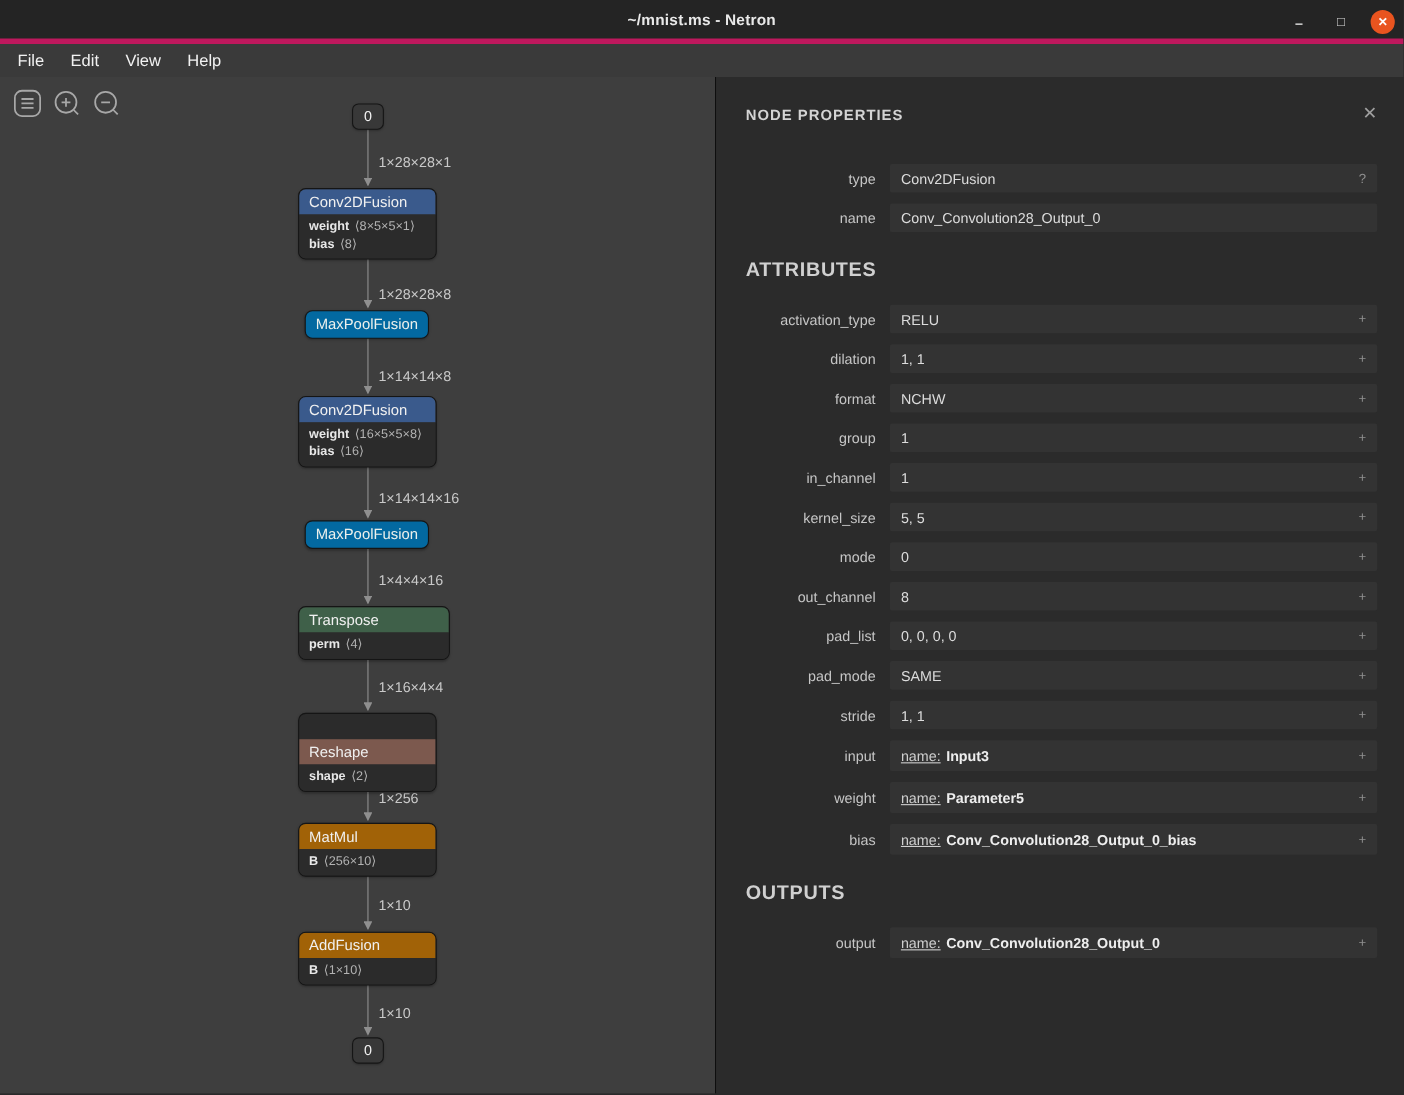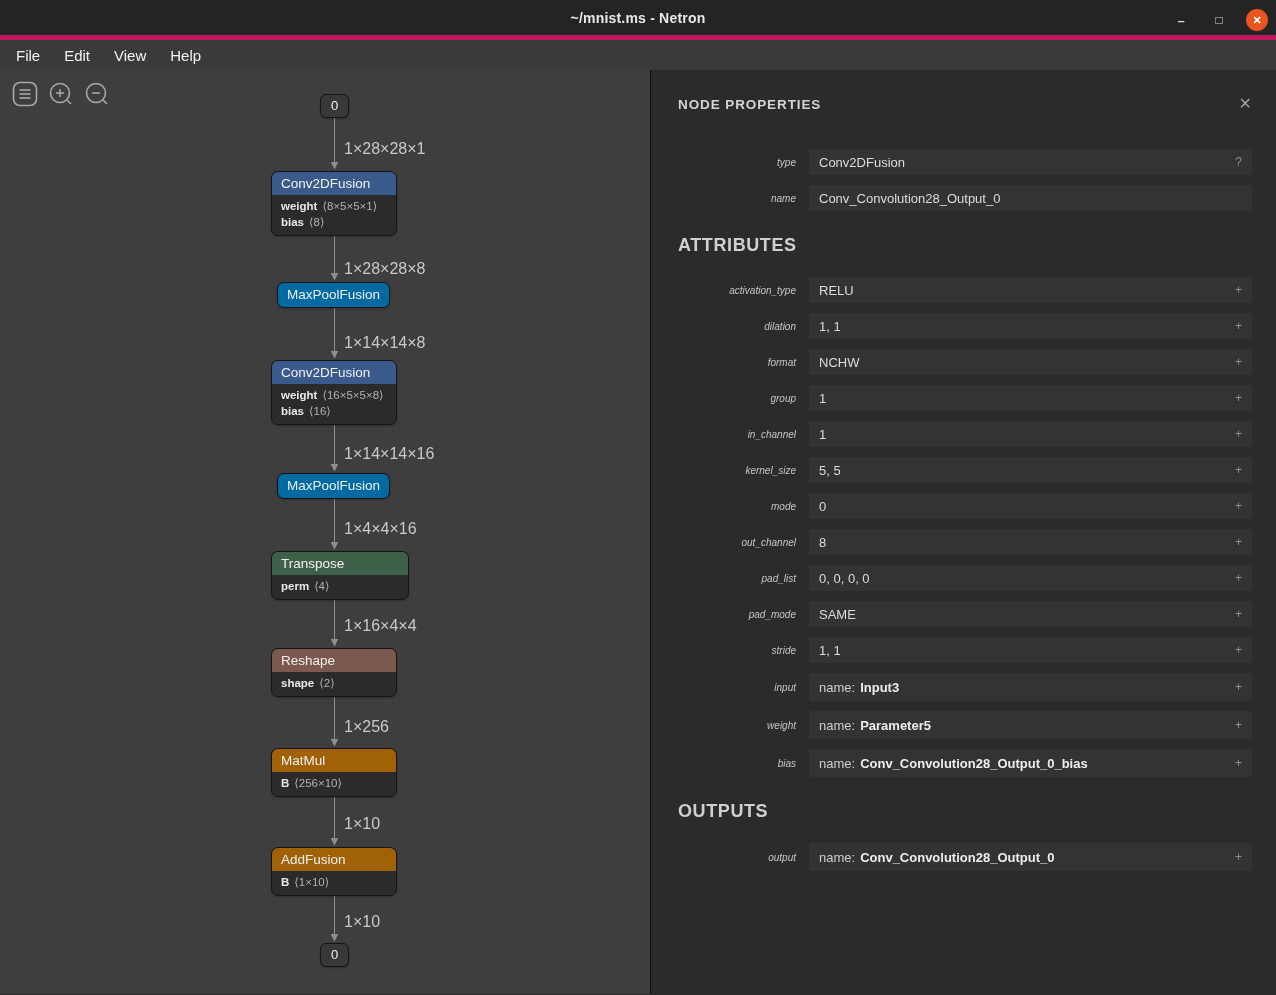--- a/index.html
+++ b/index.html
@@ -22,46 +22,46 @@
   .content { display:flex; height:924px; }
   .graph-panel { width:651px; background:#3e3e3e; position:relative; border-right:1px solid #0e0e0e; flex:none; }
   .props-panel { flex:1; background:#2b2b2b; padding:0 24px 0 27px; position:relative; }
 
   
   .gtoolbar { position:absolute; left:12px; top:12px; display:flex; gap:10px; z-index:5; }
   .gtool-btn { width:26px; height:26px; display:flex; align-items:center; justify-content:center; background:transparent; border:none; }
 
   
   .edges { position:absolute; left:0; top:0; pointer-events:none; }
-  .edge-label { position:absolute; font-size:16px; color:#c9c9c9; white-space:nowrap; }
+  .edge-label { position:absolute; font-size:13px; color:#c9c9c9; white-space:nowrap; }
   .gnode { position:absolute; border:1px solid #151515; border-radius:7px; overflow:hidden; background:#2b2b2b; box-shadow:0 1px 2px rgba(0,0,0,.25); }
   .gnode-header { height:23px; line-height:23px; padding:0 9px; font-size:13.5px; color:#f0f0f0; white-space:nowrap; }
   .gnode-header.hdr-layer     { background:#3a5a8c; }
   .gnode-header.hdr-transpose { background:#3f6049; }
-  .gnode-header.hdr-reshape   { background:#7c594e; }
+  .gnode-header.hdr-reshape   { background:#7c594e;margin-top:23px; }
   .gnode-header.hdr-generic   { background:#a16207; }
   .gnode-body { background:#2b2b2b; padding:3px 9px 5px; }
   .gnode-row { font-size:11.5px; line-height:16px; color:#b2b2b2; white-space:nowrap; }
   .gnode-row .pname { color:#e8e8e8; font-weight:bold; margin-right:5px; }
   .gnode.single { background:#0369a1; height:26px; line-height:24px; text-align:center; font-size:13.5px; color:#ecf0ec; }
   .gnode.endpoint { background:#383838; height:24px; line-height:22px; text-align:center; font-size:13px; color:#f2f2f2; border-radius:6px; }
 
   
   .panel-header { margin-top:26px; display:flex; justify-content:space-between; align-items:center; }
   .panel-title { font-size:13.5px; font-weight:bold; letter-spacing:.9px; color:#d4d4d4; }
   .panel-close { color:#9f9f9f; font-size:16px; line-height:16px; }
   .props-group { margin-top:37px; }
   .section-title { margin-top:24px; margin-bottom:21px; font-size:18px; font-weight:bold; letter-spacing:.6px; color:#d0d0d0; }
   .prop-row { display:flex; align-items:center; margin-bottom:10px; }
-  .prop-label { width:118px; flex:none; text-align:right; margin-right:13px; color:#c6c6c6; font-size:10px; white-space:nowrap;font-style:italic; }
+  .prop-label { width:118px; flex:none; text-align:right; margin-right:13px; color:#c6c6c6; font-size:13px; white-space:nowrap; }
   .prop-value { flex:1; background:#333333; border-radius:2px; height:26px; display:flex; align-items:center; padding:0 10px; color:#dcdcdc; font-size:13px; justify-content:space-between; overflow:hidden; }
   .prop-value .val { white-space:nowrap; }
   .prop-value .side-sym { color:#909090; font-size:12px; margin-left:8px; flex:none; }
   .io-row .prop-value { height:28px; }
-  .io-prefix { color:#cfcfcf; margin-right:5px; }
+  .io-prefix { color:#cfcfcf; margin-right:5px;text-decoration:underline; }
   .io-name { color:#eeeeee; font-weight:bold; }
 </style>
 </head>
 <body>
 
 <div class="titlebar">
   <div class="title">~/mnist.ms - Netron</div>
   <div class="win-controls">
     <div class="win-btn minimize">–</div>
     <div class="win-btn maximize">□</div>

